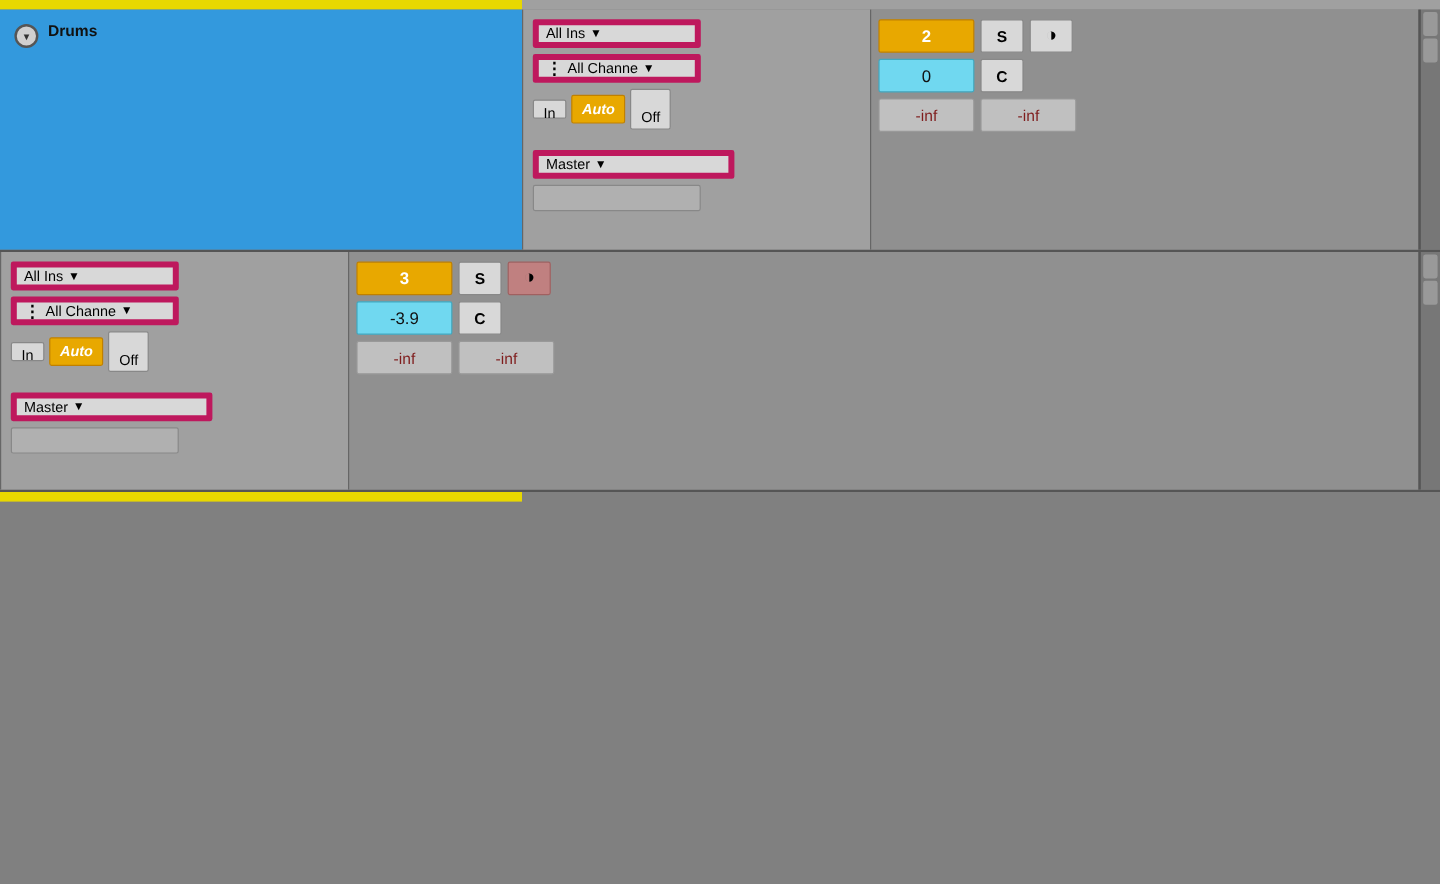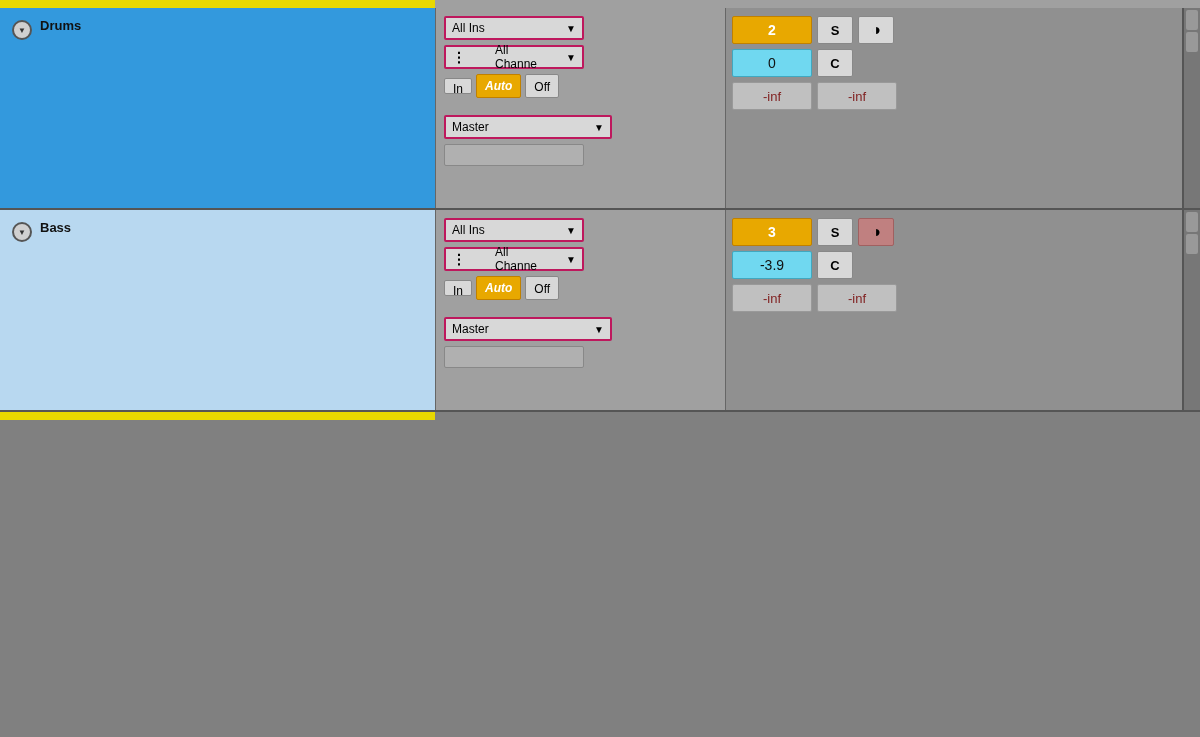--- a/index.html
+++ b/index.html
@@ -77,30 +77,28 @@
     }
 
     .control-row {
       display: flex;
       align-items: center;
       gap: 4px;
     }
 
     .dropdown {
       background: #d8d8d8;
-      border: 2px solid #be185d;
+      border: 5px solid #be185d;
       border-radius: 2px;
       padding: 3px 6px;
       font-size: 12px;
       display: flex;
       align-items: center;
-      justify-content: space-between;
       cursor: pointer;
       height: 24px;
-      gap: 25px;
     }
 
     .dropdown-allin {
       width: 140px;
     }
 
     .dropdown-allchan {
       width: 140px;
     }
 
@@ -140,21 +138,21 @@
       height: 24px;
       color: #fff;
       font-weight: bold;
       font-style: italic;
     }
 
     .btn-off {
       background: #d8d8d8;
       border: 1px solid #888;
       border-radius: 2px;
-      padding: 5px 8px;
+      padding: 16px 8px;
       font-size: 12px;
       cursor: pointer;
       height: 24px;
     }
 
     .empty-bar {
       height: 22px;
       background: #b0b0b0;
       border: 1px solid #888;
       border-radius: 2px;
@@ -370,24 +368,20 @@
     </div>
 
     <div class="scrollbar-right">
       <div class="scrollbar-segment"></div>
       <div class="scrollbar-segment"></div>
     </div>
   </div>
 
   <div class="track-section" style="display:flex; flex-direction:row; border-bottom:2px solid #555; min-height:200px;">
 
-    <div class="track-label track-label-bass" style="width:435px; background:#b8d8f0; padding:10px 12px; display:flex; align-items:flex-start; min-height:200px;">
-      <div class="track-collapse-btn"></div>
-      <span class="track-name">Bass</span>
-    </div>
 
     <div class="track-controls">
 
       <div class="control-row">
         <div class="dropdown dropdown-allin">
           <span>All Ins</span>
           <span class="dropdown-arrow">▼</span>
         </div>
       </div>
 

